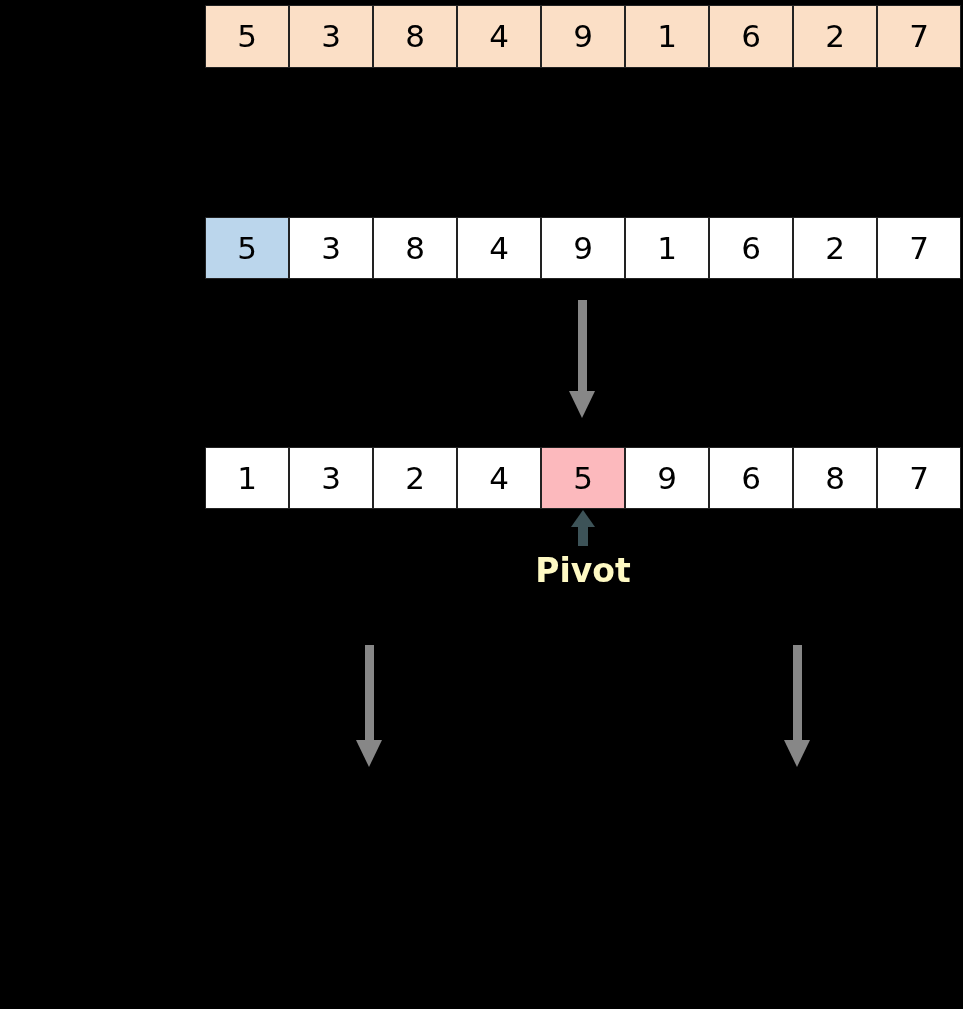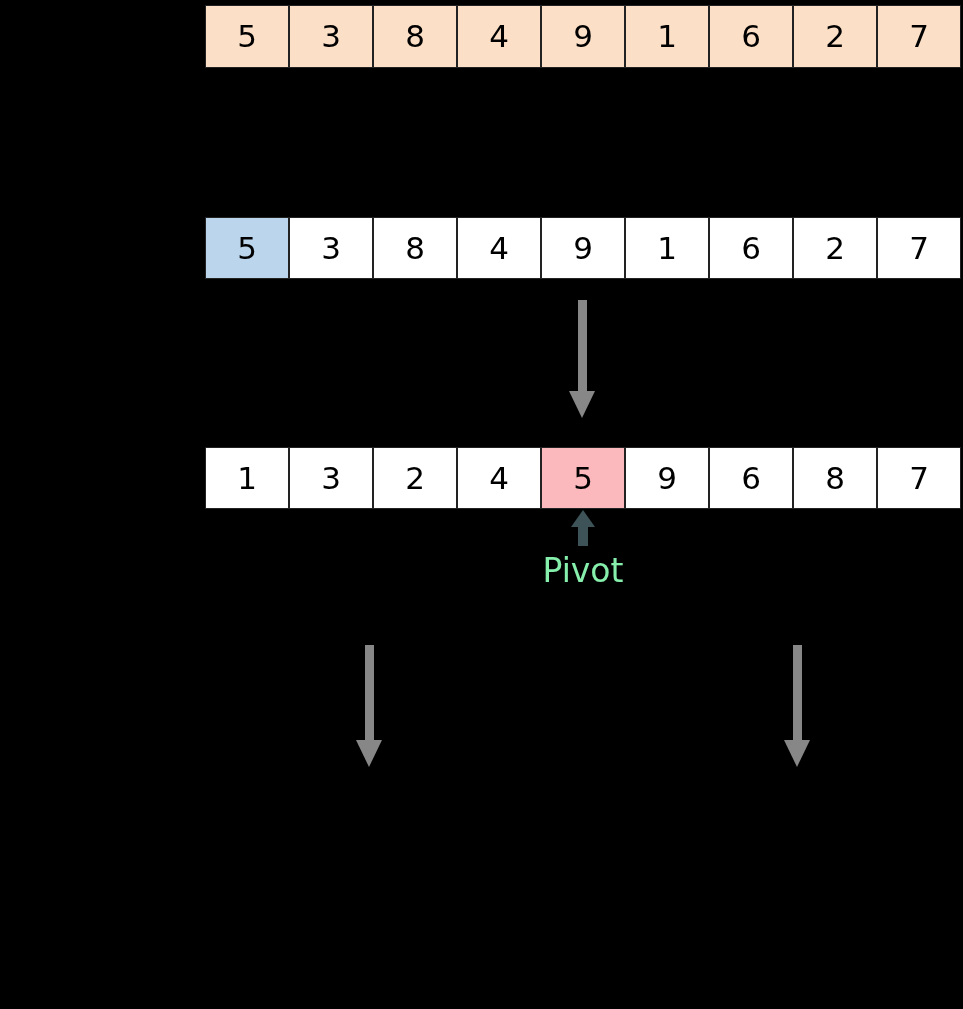--- a/index.html
+++ b/index.html
@@ -165,22 +165,22 @@
     position: absolute;
     left: 10px;
     top: 15px;
     width: 10px;
     height: 21px;
     background: #3d5358;
   }
   #pivot-callout .pivot-label {
     margin-top: 8px;
     font-size: 33px;
-    font-weight: normal;
-    color: #86efac;
+    font-weight: bold;
+    color: #fef9c3;
     letter-spacing: 0px;
     line-height: 1;
     font-family: "DejaVu Sans", "Liberation Sans", sans-serif;
     user-select: none;
   }
 </style>
 </head>
 <body>
 
 <div class="stage">

